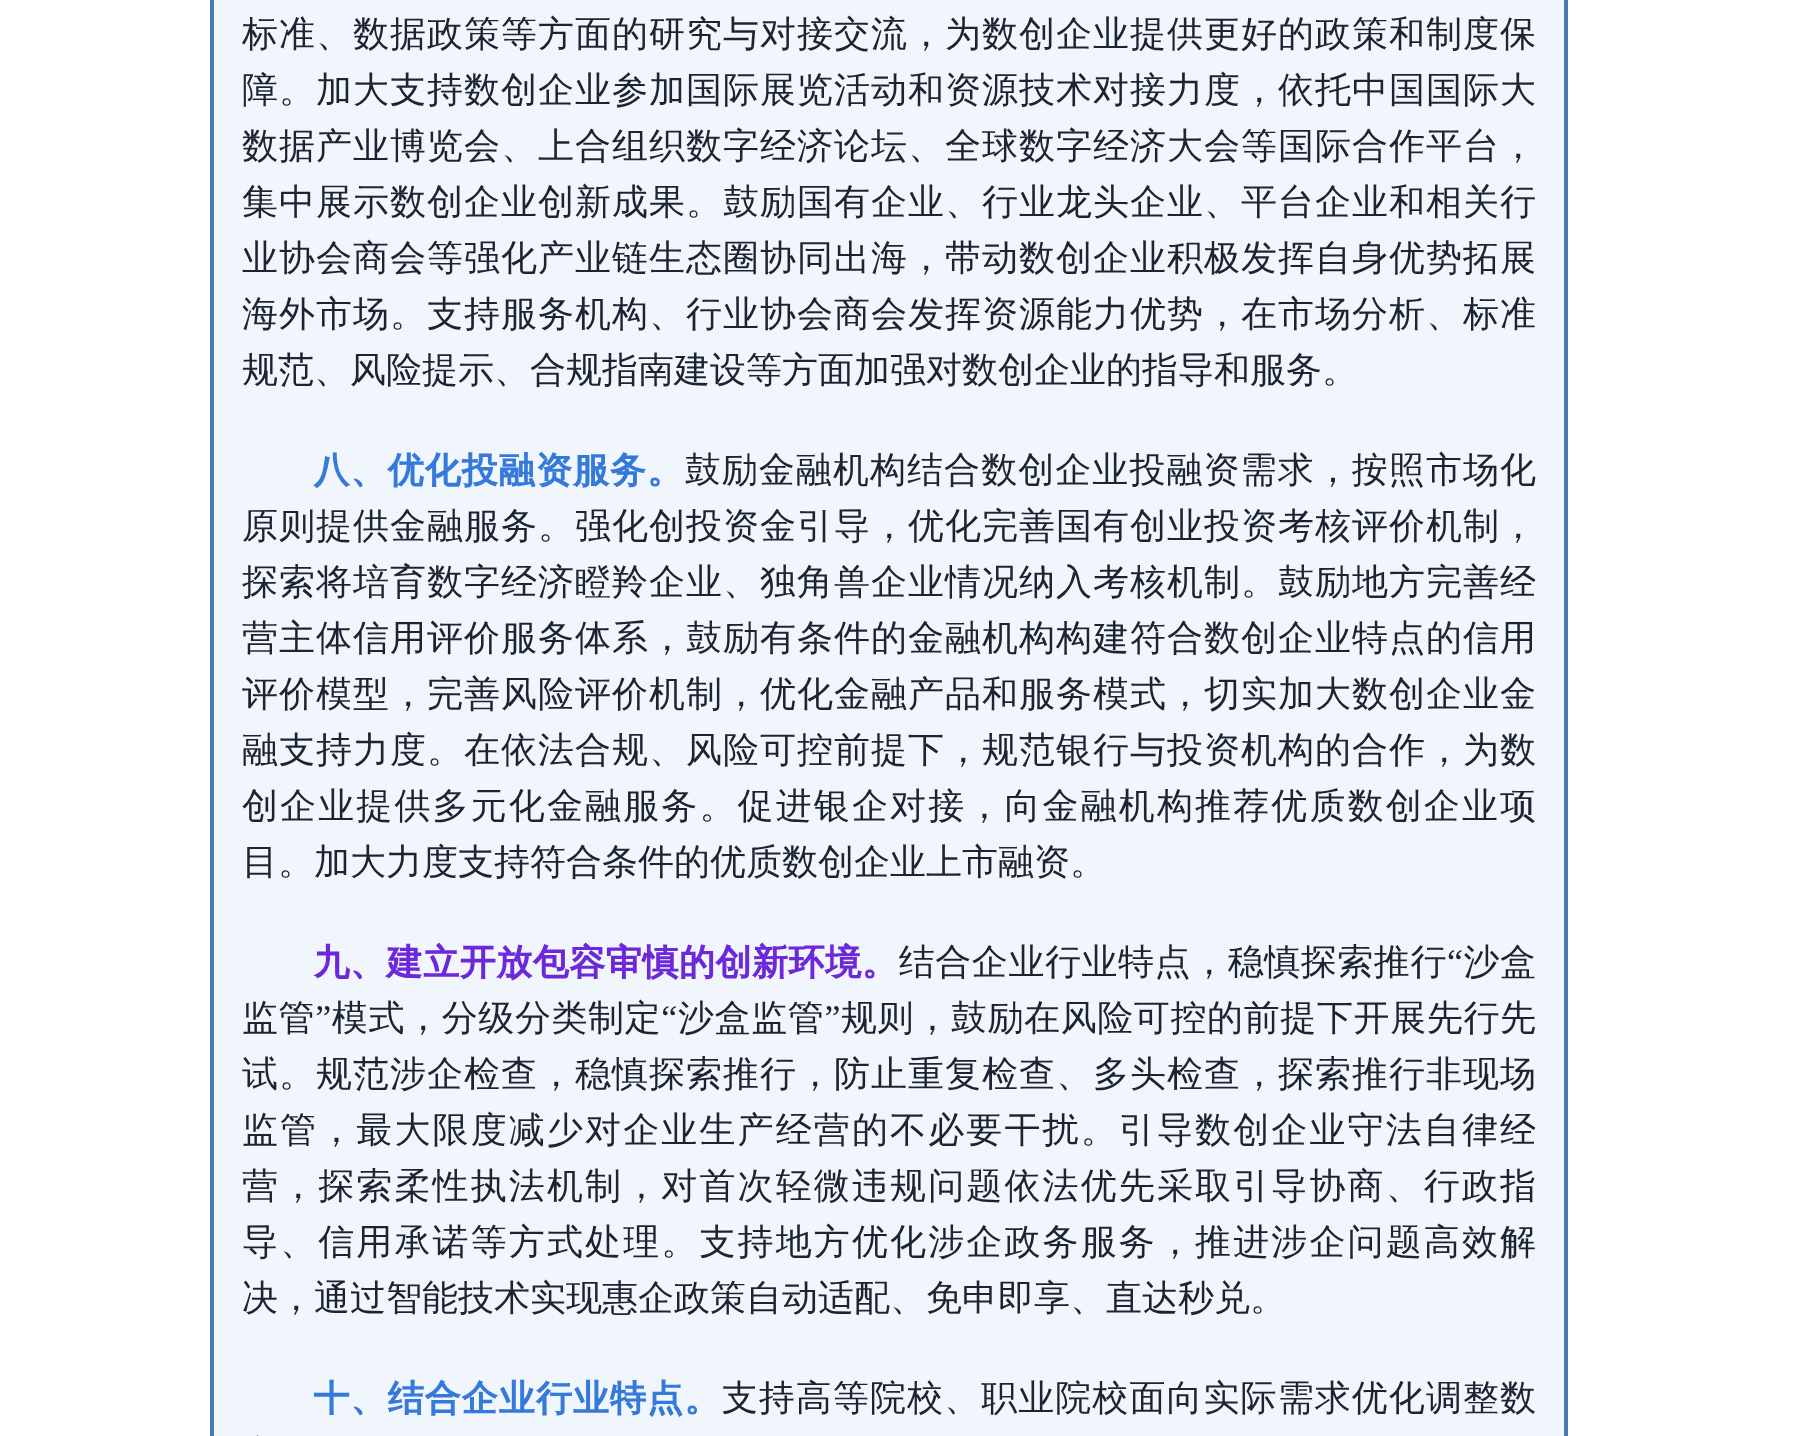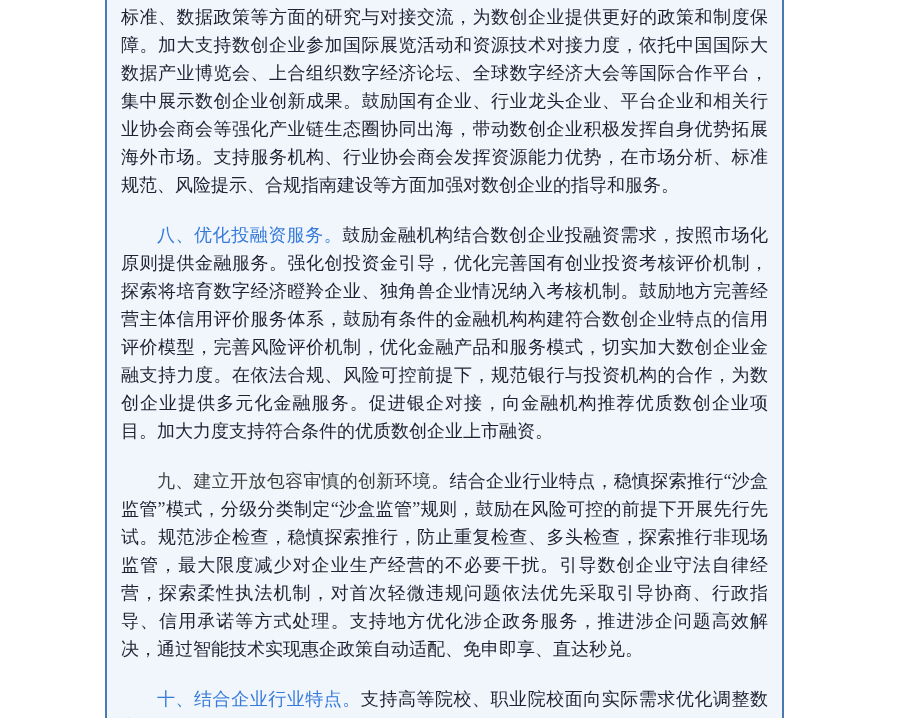--- a/index.html
+++ b/index.html
@@ -39,29 +39,29 @@
     text-justify: inter-ideograph;
   }
   .content p {
     margin: 0 0 22px 0;
   }
   .content p.indent {
     text-indent: 2em;
   }
   .section-heading {
     color: #3579da;
-    font-weight: normal;
+    font-weight: bold;
     font-family: "Liberation Sans", sans-serif;
   }
 </style>
 </head>
 <body style="background: rgb(255, 255, 255);">
 
 <div class="page">
   <div class="panel" style="background: rgb(240, 246, 252); border-left-color: rgb(74, 122, 181); border-right-color: rgb(74, 122, 181);">
     <div class="content" id="document-content" style="color: rgb(30, 35, 51);">
         <p class=""><span>标准、数据政策等方面的研究与对接交流，为数创企业提供更好的政策和制度保障。加大支持数创企业参加国际展览活动和资源技术对接力度，依托中国国际大数据产业博览会、上合组织数字经济论坛、全球数字经济大会等国际合作平台，集中展示数创企业创新成果。鼓励国有企业、行业龙头企业、平台企业和相关行业协会商会等强化产业链生态圈协同出海，带动数创企业积极发挥自身优势拓展海外市场。支持服务机构、行业协会商会发挥资源能力优势，在市场分析、标准规范、风险提示、合规指南建设等方面加强对数创企业的指导和服务。</span></p>
         <p class="indent"><span class="section-heading" style="color: rgb(53, 121, 218);">八、优化投融资服务。</span><span>鼓励金融机构结合数创企业投融资需求，按照市场化原则提供金融服务。强化创投资金引导，优化完善国有创业投资考核评价机制，探索将培育数字经济瞪羚企业、独角兽企业情况纳入考核机制。鼓励地方完善经营主体信用评价服务体系，鼓励有条件的金融机构构建符合数创企业特点的信用评价模型，完善风险评价机制，优化金融产品和服务模式，切实加大数创企业金融支持力度。在依法合规、风险可控前提下，规范银行与投资机构的合作，为数创企业提供多元化金融服务。促进银企对接，向金融机构推荐优质数创企业项目。加大力度支持符合条件的优质数创企业上市融资。</span></p>
-        <p class="indent"><span class="section-heading" style="color: #404040;">九、建立开放包容审慎的创新环境。</span><span>结合企业行业特点，稳慎探索推行“沙盒监管”模式，分级分类制定“沙盒监管”规则，鼓励在风险可控的前提下开展先行先试。规范涉企检查，稳慎探索推行，防止重复检查、多头检查，探索推行非现场监管，最大限度减少对企业生产经营的不必要干扰。引导数创企业守法自律经营，探索柔性执法机制，对首次轻微违规问题依法优先采取引导协商、行政指导、信用承诺等方式处理。支持地方优化涉企政务服务，推进涉企问题高效解决，通过智能技术实现惠企政策自动适配、免申即享、直达秒兑。</span></p>
+        <p class="indent"><span class="section-heading" style="color: #6d28d9;">九、建立开放包容审慎的创新环境。</span><span>结合企业行业特点，稳慎探索推行“沙盒监管”模式，分级分类制定“沙盒监管”规则，鼓励在风险可控的前提下开展先行先试。规范涉企检查，稳慎探索推行，防止重复检查、多头检查，探索推行非现场监管，最大限度减少对企业生产经营的不必要干扰。引导数创企业守法自律经营，探索柔性执法机制，对首次轻微违规问题依法优先采取引导协商、行政指导、信用承诺等方式处理。支持地方优化涉企政务服务，推进涉企问题高效解决，通过智能技术实现惠企政策自动适配、免申即享、直达秒兑。</span></p>
         <p class="indent"><span class="section-heading" style="color: rgb(53, 121, 218);">十、结合企业行业特点。</span><span>支持高等院校、职业院校面向实际需求优化调整数字经</span></p>
       </div>
   </div>
 </div>
 
 </body></html>

